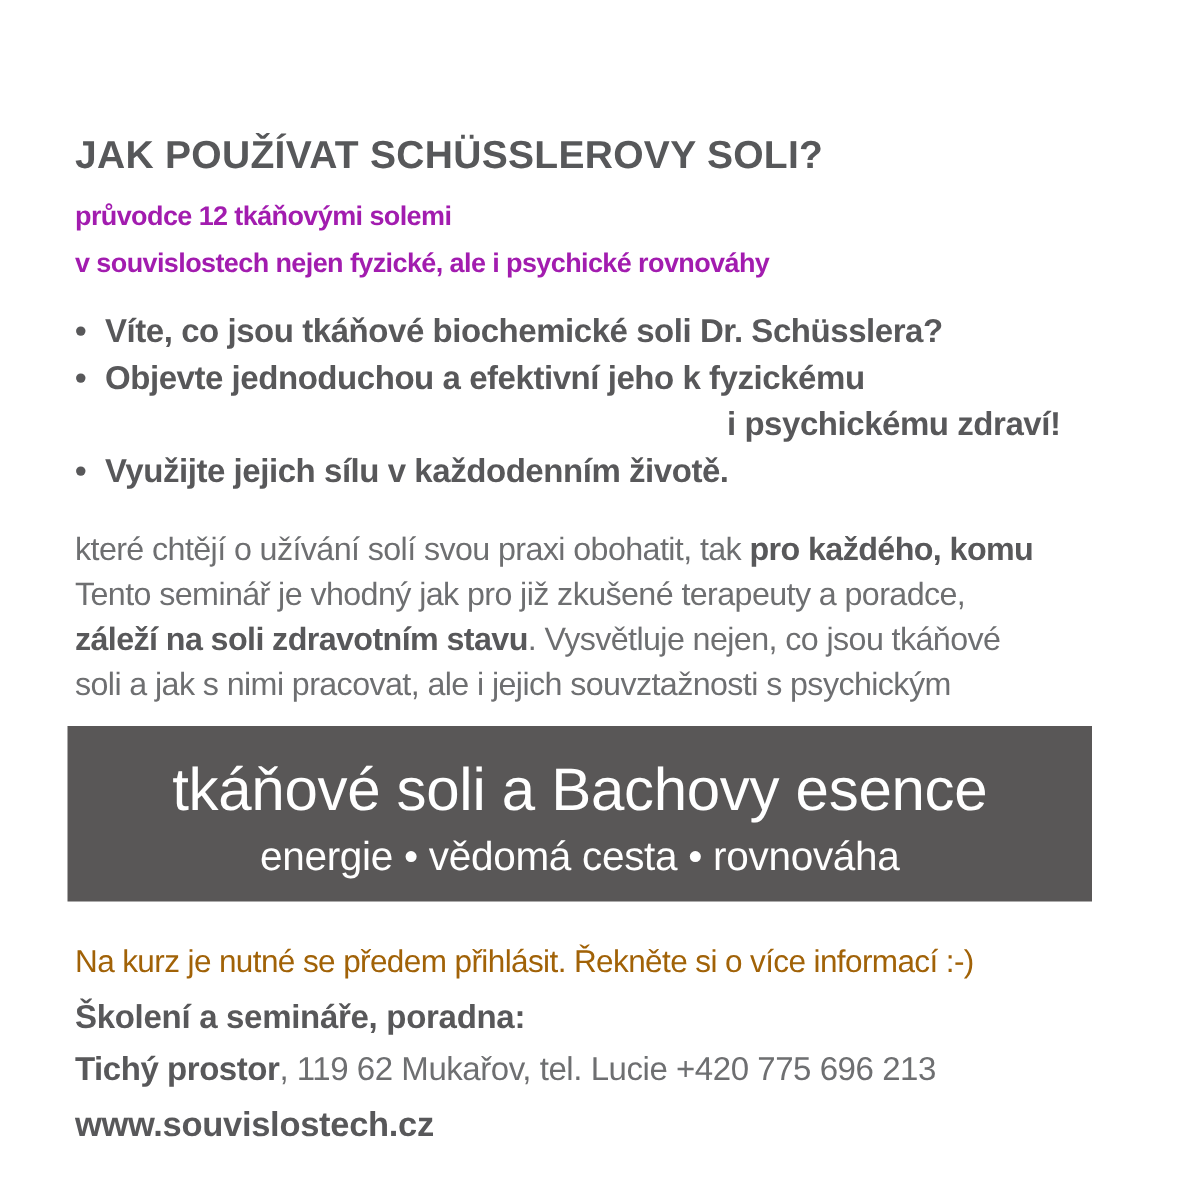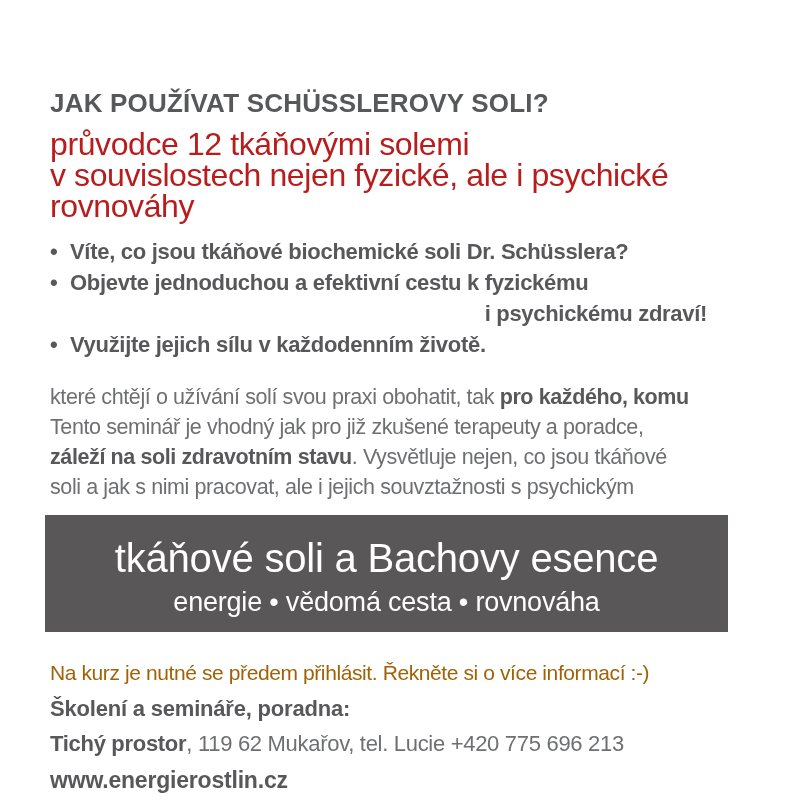--- a/index.html
+++ b/index.html
@@ -19,24 +19,24 @@
     margin-top: 48px;
     font-size: 26px;
     line-height: 30px;
     font-weight: 700;
     color: #57585a;
     letter-spacing: 0.2px;
   }
 
   .subtitle {
     margin-top: 11px;
-    font-size: 32px;
+    font-size: 18px;
     line-height: 31px;
-    font-weight: 400;
-    color: #b91c1c;
+    font-weight: 700;
+    color: #a21caf;
     letter-spacing: -0.4px;
   }
 
   .bullets {
     margin-top: 14px;
     font-size: 22px;
     line-height: 31px;
     font-weight: 700;
     color: #58585a;
     letter-spacing: -0.3px;
@@ -130,21 +130,21 @@
     <div class="subtitle">
       <div>průvodce 12 tkáňovými solemi</div>
       <div>v souvislostech nejen fyzické, ale i psychické rovnováhy</div>
     </div>
 
     <div class="bullets">
       <div class="bullet-row">
         <span class="marker">•</span><span>Víte, co jsou tkáňové biochemické soli Dr. Schüsslera?</span>
       </div>
       <div class="bullet-row">
-        <span class="marker">•</span><span>Objevte jednoduchou a efektivní cestu k fyzickému</span>
+        <span class="marker">•</span><span>Objevte jednoduchou a efektivní jeho k fyzickému</span>
       </div>
       <div class="bullet-continuation">i psychickému zdraví!</div>
       <div class="bullet-row">
         <span class="marker">•</span><span>Využijte jejich sílu v každodenním životě.</span>
       </div>
     </div>
 
     <div class="paragraph">
       <div><span>které chtějí o užívání solí svou praxi obohatit, tak </span><span class="bold">pro každého, komu</span></div>
       <div>Tento seminář je vhodný jak pro již zkušené terapeuty a poradce,</div>
@@ -153,16 +153,16 @@
     </div>
 
     <div class="banner">
       <div class="banner-title">tkáňové soli a Bachovy esence</div>
       <div class="banner-subtitle">energie • vědomá cesta • rovnováha</div>
     </div>
 
     <div class="footer-note">Na kurz je nutné se předem přihlásit. Řekněte si o více informací :-)</div>
     <div class="footer-heading">Školení a semináře, poradna:</div>
     <div class="footer-venue"><span class="venue-name">Tichý prostor</span><span>, 119 62 Mukařov, tel. Lucie +420 775 696 213</span></div>
-    <div class="footer-website">www.energierostlin.cz</div>
+    <div class="footer-website">www.souvislostech.cz</div>
 
   </div>
 </div>
 
 </body></html>

